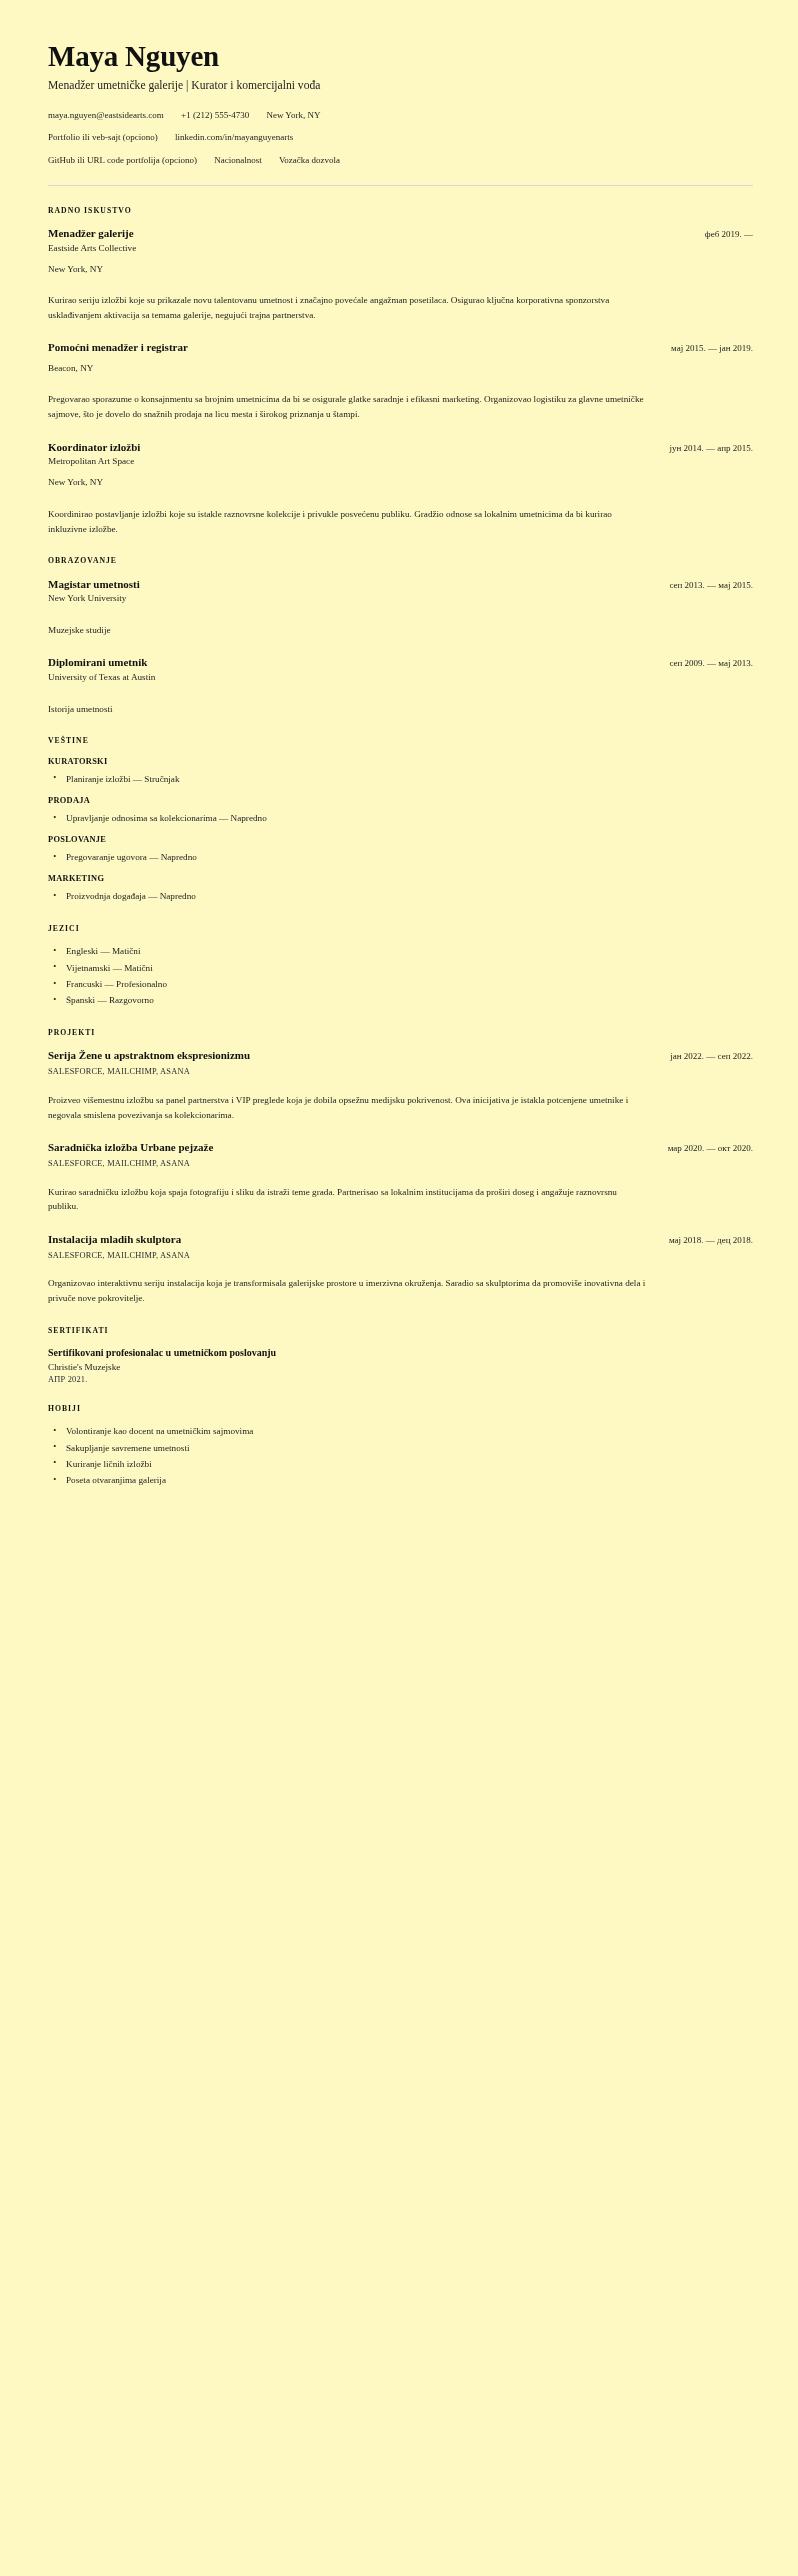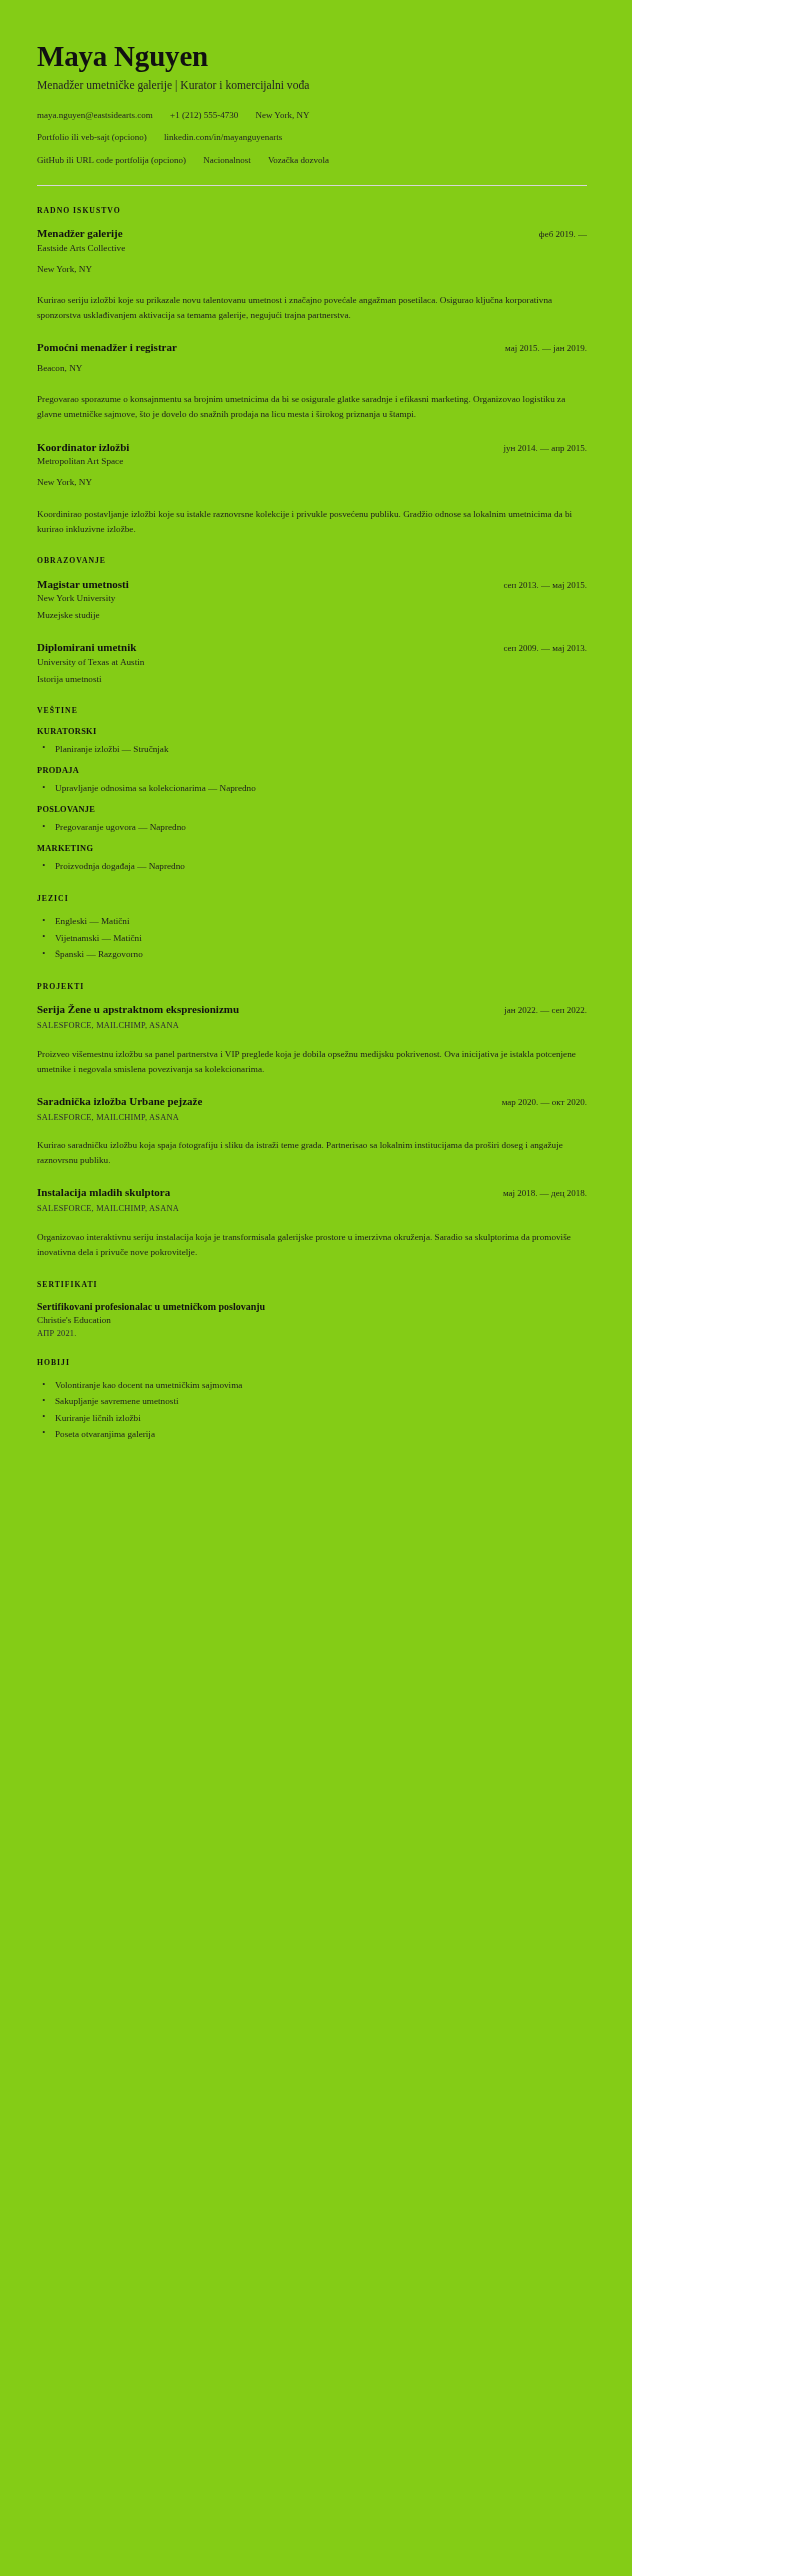--- a/index.html
+++ b/index.html
@@ -7,25 +7,25 @@
     padding: 0;
     background: #ffffff;
   }
   body {
     width: 798px;
     font-family: "Liberation Serif", "DejaVu Serif", serif;
     color: #1a1a1a;
     -webkit-font-smoothing: antialiased;
   }
   .page {
-    width: 632px;
+    width: 798px;
     min-height: 2576px;
     box-sizing: border-box;
-    padding: 41px 45px 27px 37px;
-    background: #84cc16;
+    padding: 41px 45px 27px 48px;
+    background: #fef9c3;
   }
 
   
   .name {
     font-size: 29px;
     font-weight: 700;
     line-height: 1.08;
     letter-spacing: -0.2px;
     margin: 0 0 6px 0;
     color: #111111;
@@ -108,21 +108,21 @@
   .entry-loc {
     font-size: 9.2px;
     line-height: 1.5;
     color: #1d1d1d;
     margin-top: 7.3px;
   }
   .entry-sub {
     font-size: 9.2px;
     line-height: 1.5;
     color: #1d1d1d;
-    margin-top: 3px;
+    margin-top: 18px;
   }
   .entry-desc {
     font-size: 9.2px;
     line-height: 1.62;
     color: #1d1d1d;
     margin-top: 16.6px;
     max-width: 599px;
   }
   .entry-tech {
     font-size: 8.4px;
@@ -303,20 +303,21 @@
         <li>Proizvodnja događaja — Napredno</li>
       </ul>
     </div>
   </section>
 
   <section class="section">
     <div class="section-title">JEZICI</div>
     <ul class="bullets lang-list">
       <li>Engleski — Matični</li>
       <li>Vijetnamski — Matični</li>
+      <li>Francuski — Profesionalno</li>
       <li>Španski — Razgovorno</li>
     </ul>
   </section>
 
   <section class="section">
     <div class="section-title">PROJEKTI</div>
 
     <div class="entry">
       <div class="entry-head">
         <span class="entry-title">Serija Žene u apstraktnom ekspresionizmu</span>
@@ -342,21 +343,21 @@
       </div>
       <div class="entry-tech">SALESFORCE, MAILCHIMP, ASANA</div>
       <div class="entry-desc">Organizovao interaktivnu seriju instalacija koja je transformisala galerijske prostore u imerzivna okruženja. Saradio sa skulptorima da promoviše inovativna dela i privuče nove pokrovitelje.</div>
     </div>
   </section>
 
   <section class="section">
     <div class="section-title">SERTIFIKATI</div>
     <div class="cert-entry">
       <div class="cert-name">Sertifikovani profesionalac u umetničkom poslovanju</div>
-      <div class="cert-issuer">Christie's Education</div>
+      <div class="cert-issuer">Christie's Muzejske</div>
       <div class="cert-date">АПР 2021.</div>
     </div>
   </section>
 
   <section class="section">
     <div class="section-title">HOBIJI</div>
     <ul class="bullets hobby-list">
       <li>Volontiranje kao docent na umetničkim sajmovima</li>
       <li>Sakupljanje savremene umetnosti</li>
       <li>Kuriranje ličnih izložbi</li>

